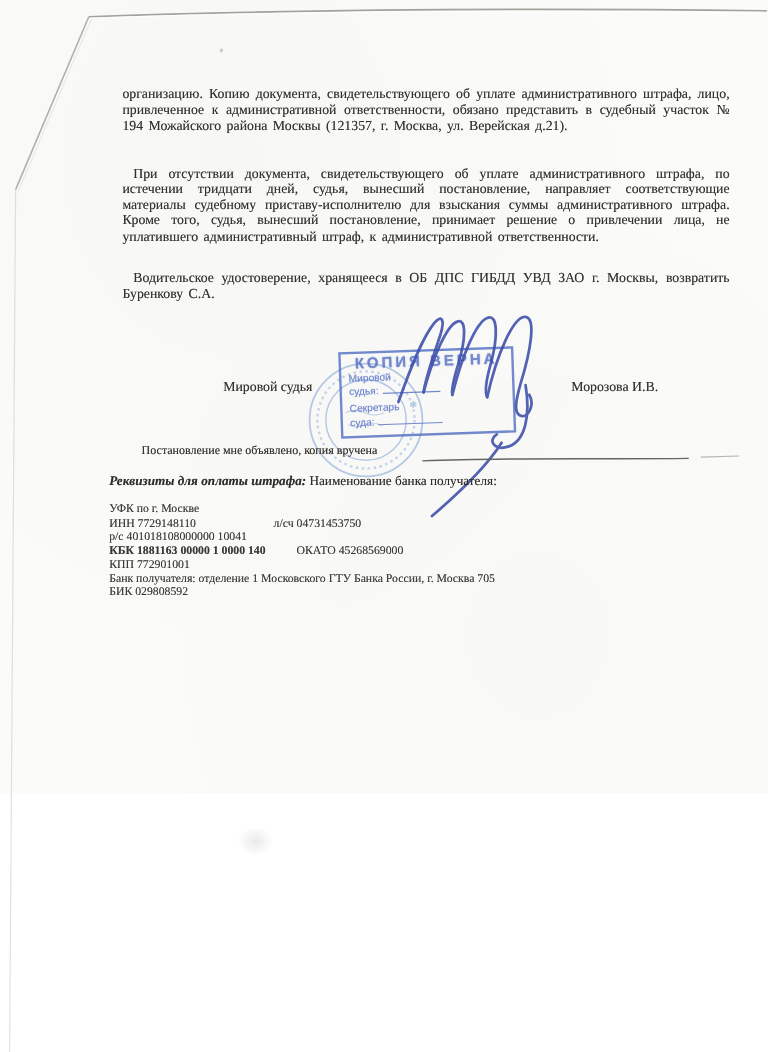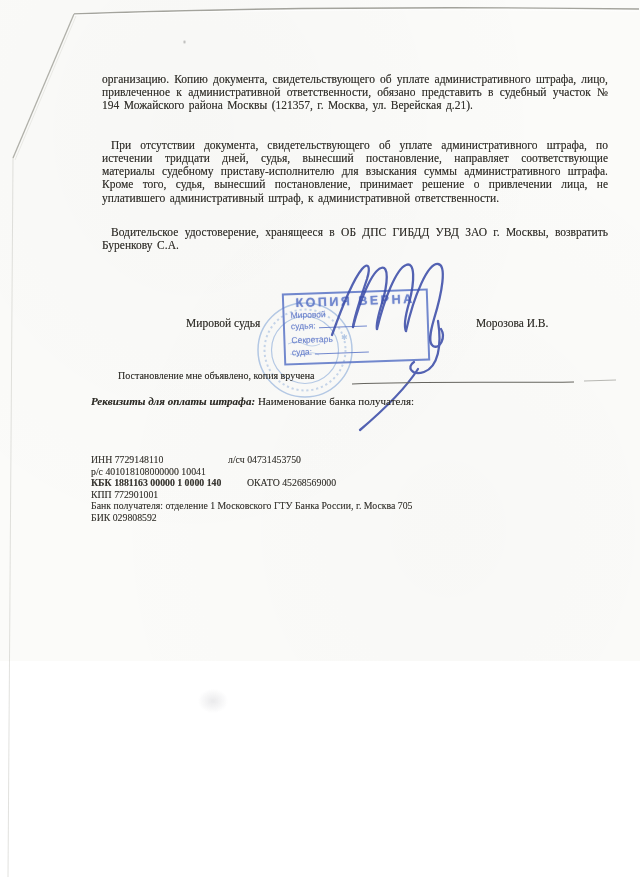--- a/index.html
+++ b/index.html
@@ -34,21 +34,21 @@
   .req{
     position:absolute;left:91px;top:395px;width:520px;
     font-size:11px;color:#2e2c27;text-shadow:0 0 .4px rgba(60,58,52,.5);
   }
   .req .bold{font-weight:bold;font-style:italic;}
   .payment{
     position:absolute;left:91px;top:419px;width:420px;
     font-size:9.8px;line-height:11.5px;color:#3a3833;
     text-shadow:0 0 .4px rgba(70,68,62,.5);
   }
-  .payment .col1{display:inline-block;width:137px;margin-top:35px;}
+  .payment .col1{display:inline-block;width:137px;}
   .payment .col1w{display:inline-block;width:156px;font-weight:bold;}
 
   
   .copy-stamp{
     position:absolute;left:283px;top:291px;width:146px;height:72px;
     transform:rotate(-2deg);
     border:2.5px solid var(--stamp_blue,#5570c5);
     opacity:.82;box-sizing:border-box;
   }
   .copy-stamp .stamp-header{
@@ -138,20 +138,21 @@
   <svg class="layer" width="640" height="877" aria-hidden="true">
     <path d="M352,384 C430,381 505,383 574,382" fill="none" stroke="#66655f" stroke-width="1.1"></path>
     <path d="M584,381 L616,380" fill="none" stroke="#8b8a84" stroke-width="1" opacity=".6"></path>
   </svg>
 
   <div class="req">
     <span class="bold">Реквизиты для оплаты штрафа:</span><span> Наименование банка получателя:</span>
   </div>
 
   <div class="payment">
+    <div>УФК по г. Москве</div>
     <div><span class="col1">ИНН 7729148110</span><span>л/сч 04731453750</span></div>
     <div>р/с 401018108000000 10041</div>
     <div><span class="col1w">КБК 1881163 00000 1 0000 140</span><span>ОКАТО 45268569000</span></div>
     <div>КПП 772901001</div>
     <div>Банк получателя: отделение 1 Московского ГТУ Банка России, г. Москва 705</div>
     <div>БИК 029808592</div>
   </div>
 
 </div>
 

